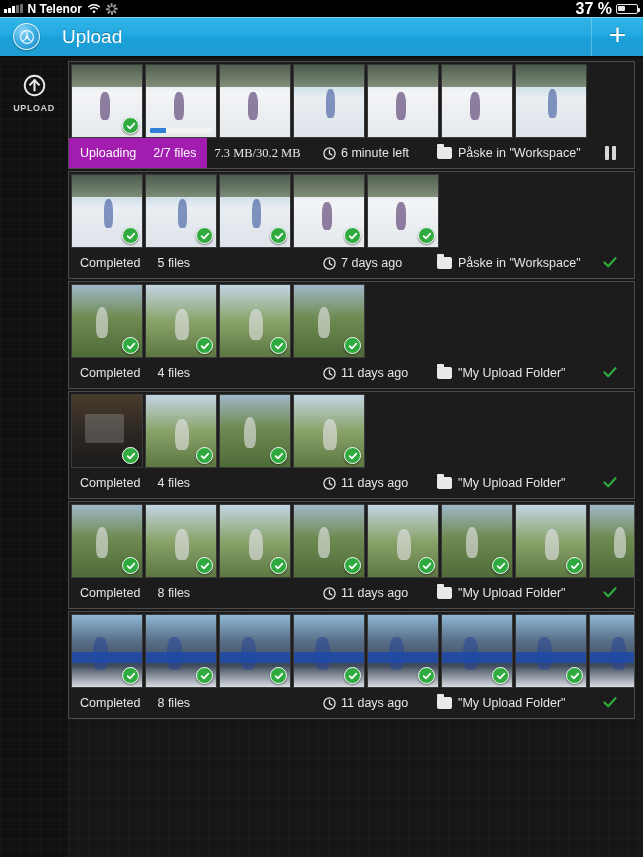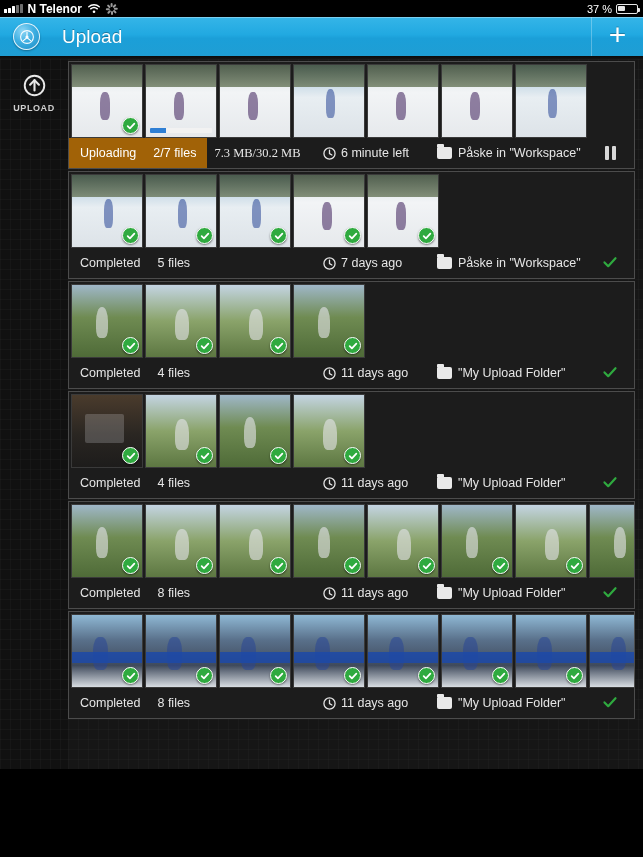--- a/index.html
+++ b/index.html
@@ -1,33 +1,33 @@
 <!DOCTYPE html>
 <html><head>
 <meta charset="utf-8">
 <style>
   * { margin:0; padding:0; box-sizing:border-box; }
   html,body{
     width:643px; height:857px; overflow:hidden;
     background:#000; font-family:"Liberation Sans", sans-serif;
     -webkit-font-smoothing:antialiased;
   }
-  #app{ position:relative; width:643px; height:769px; background:#0c0c0c; }
+  #app{ position:relative; width:643px; height:857px; background:#0c0c0c; }
 
   
   .statusbar{
     position:absolute; left:0; top:0; width:643px; height:17px;
     background:#000; color:#fff; font-size:11px;
     display:flex; align-items:center;
   }
   .sb-left{ display:flex; align-items:center; gap:5px; padding-left:4px; }
   .sb-center{ position:absolute; left:0; right:0; text-align:center;
               font-size:12px; font-weight:bold; letter-spacing:.2px; }
   .sb-right{ position:absolute; right:5px; display:flex; align-items:center; gap:4px;
-             font-size:11px; font-weight:normal; }
+             font-size:16px; font-weight:bold; }
   .signal{ display:flex; align-items:flex-end; gap:1.5px; height:9px; }
   .signal i{ display:block; width:2.5px; background:#fff; border-radius:.5px; }
   .signal i:nth-child(1){height:4px}
   .signal i:nth-child(2){height:5.5px}
   .signal i:nth-child(3){height:7px}
   .signal i:nth-child(4){height:8.5px;background:#6d6d6d}
   .signal i:nth-child(5){height:9px;background:#6d6d6d}
   .carrier{ font-size:12px; font-weight:bold; }
   .wifi{ width:14px; height:11px; }
   .spinner{ width:12px; height:12px; position:relative; }
@@ -114,21 +114,21 @@
   .tprog{ position:absolute; left:4px; right:4px; bottom:4px; height:5px;
           background:#f2f2f2; border-radius:1px; overflow:hidden; }
   .tprog b{ display:block; height:100%; background:#2f7fd4; }
 
   .statusrow{
     position:absolute; left:0; right:0; bottom:0; height:30px;
     display:flex; align-items:center; color:#e6e6e6; font-size:12.5px;
   }
   .st-state{ display:flex; align-items:center; height:30px; padding:0 11px; gap:17px;
              white-space:nowrap; }
-  .st-state.active{ background:#a16207; color:#fff; }
+  .st-state.active{ background:#a21caf; color:#fff; }
   .st-size{ margin-left:7px; white-space:nowrap;font-family:Liberation Serif, serif; }
   .st-time{ position:absolute; left:254px; display:flex; align-items:center; gap:5px;
             white-space:nowrap; }
   .st-folder{ position:absolute; left:368px; display:flex; align-items:center; gap:6px;
               white-space:nowrap; }
   .folder-ico{ width:15px; height:12px; background:#e9e9e9; border-radius:1px 2px 2px 2px;
                position:relative; }
   .folder-ico::before{ content:""; position:absolute; left:0; top:-3px; width:7px; height:3px;
                        background:#e9e9e9; border-radius:1px 1px 0 0; }
   .clock-ico{ width:13px; height:13px; }

